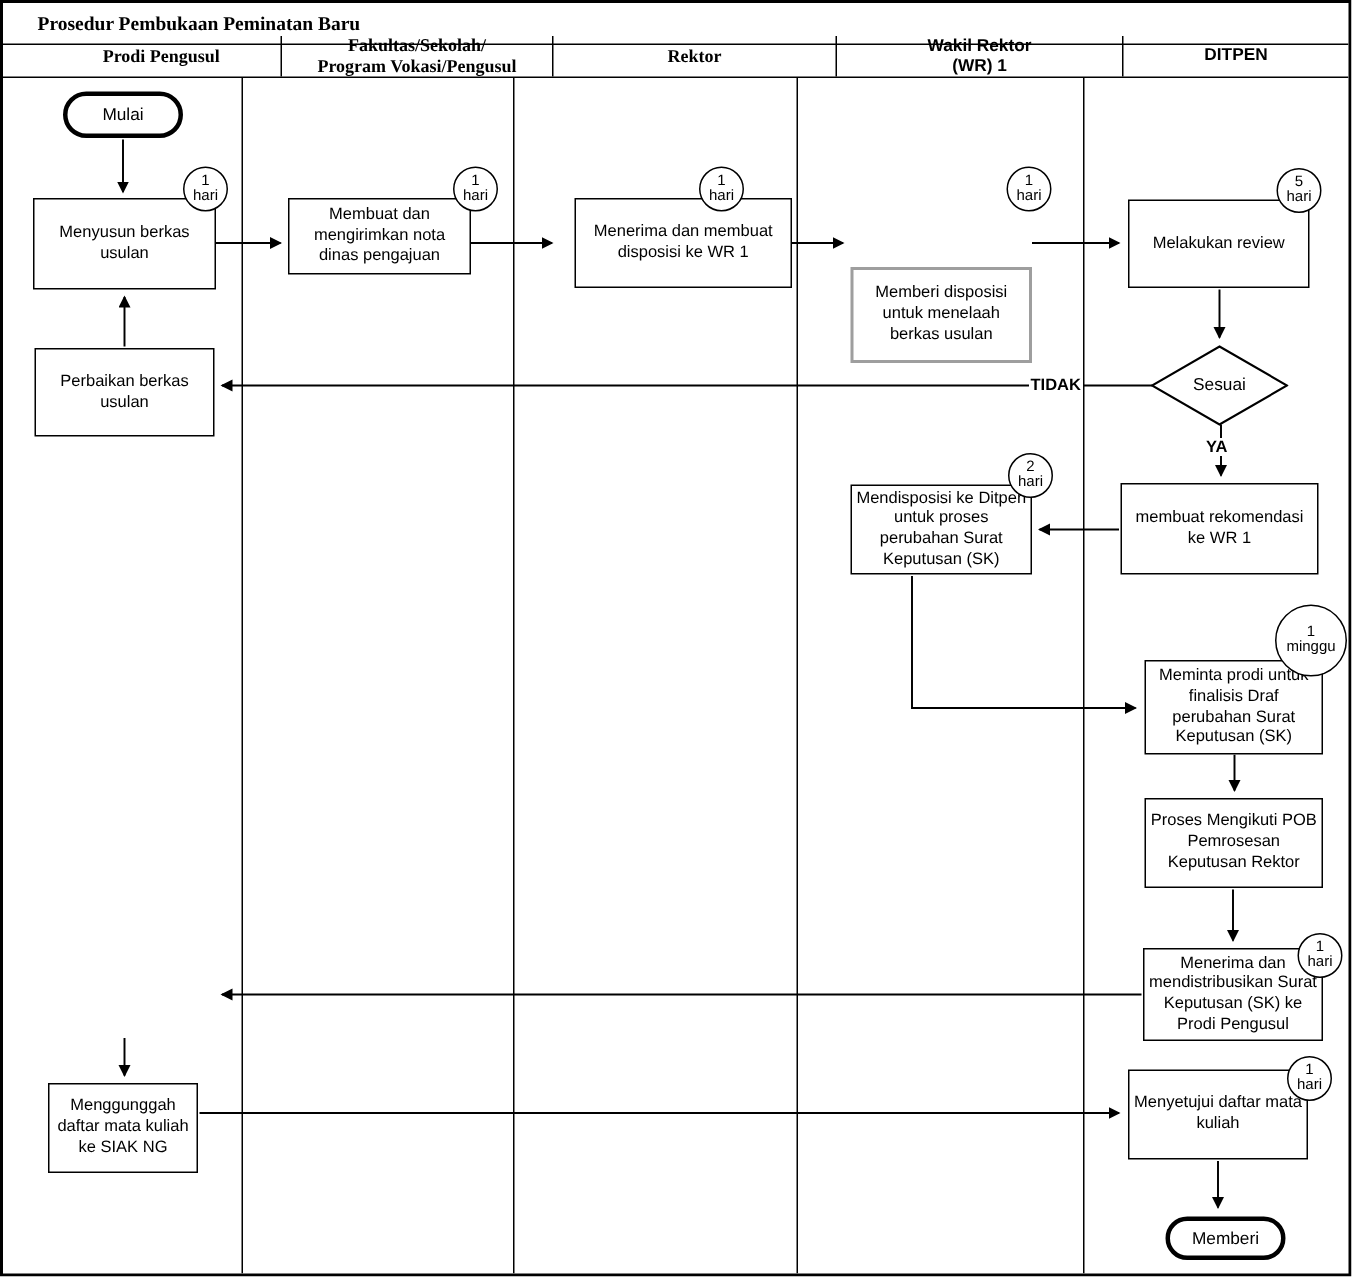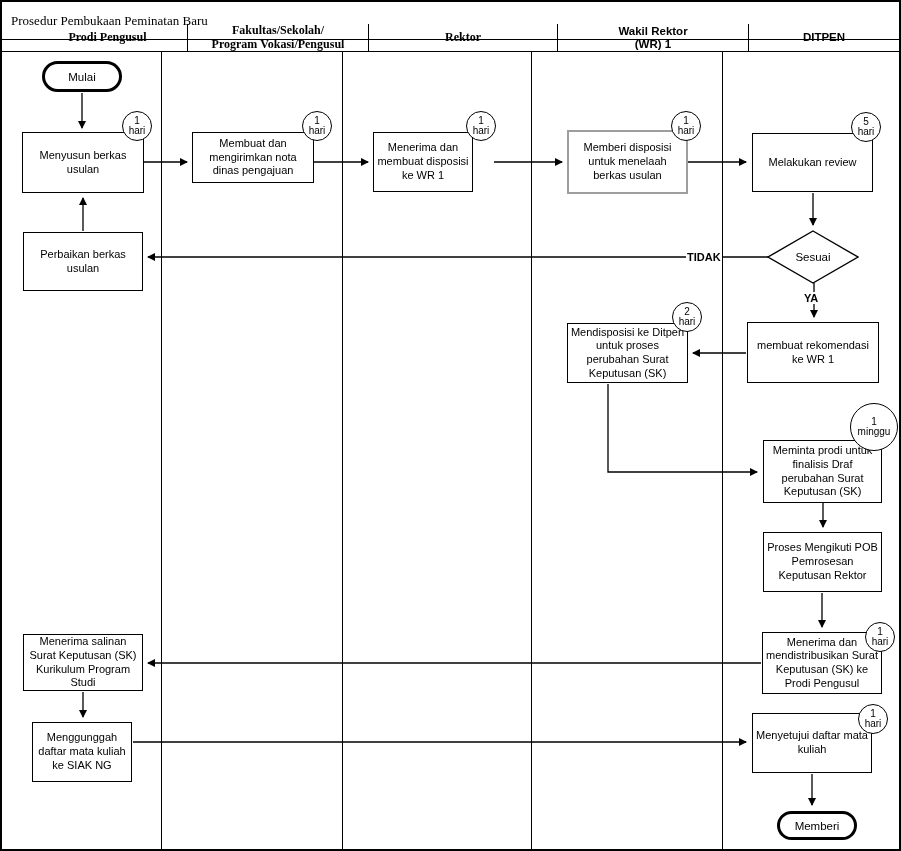--- a/index.html
+++ b/index.html
@@ -3,24 +3,24 @@
 <meta charset="utf-8">
 <style>
   html,body{margin:0;padding:0;background:#fff;}
   #stage{
     position:relative;width:901px;height:851px;box-sizing:border-box;
     border:2px solid #000;background:#fff;overflow:hidden;
     font-family:"Liberation Sans",sans-serif;color:#000;
   }
   
   .title-row{
-    position:absolute;left:0;top:0;width:100%;height:38px;
+    position:absolute;left:0;top:0;width:100%;height:28px;
     border-bottom:1px solid #000;box-sizing:border-box;
-    font-family:"Liberation Serif",serif;font-weight:normal;font-size:13px;
-    display:flex;align-items:center;padding-left:9px;
+    font-family:"Liberation Serif",serif;font-weight:bold;font-size:13px;
+    display:flex;align-items:center;padding-left:23px;
   }
   .header-row{
     position:absolute;left:0;top:22px;width:100%;height:28px;
     border-bottom:1px solid #000;box-sizing:border-box;display:flex;padding-left:26px;
   }
   .header-cell{
     box-sizing:border-box;border-right:1px solid #000;
     display:flex;align-items:center;justify-content:center;text-align:center;
     font-weight:bold;font-size:12px;line-height:1.1;white-space:pre-line;
   }
@@ -28,21 +28,21 @@
   .header-cell.serif{font-family:"Liberation Serif",serif;}
   .header-cell.sans{font-family:"Liberation Sans",sans-serif;font-size:11.5px;}
   
   .lane-line{position:absolute;top:50px;bottom:0;width:1px;background:#000;}
   
   .node{
     position:absolute;box-sizing:border-box;background:#fff;border:1px solid #000;
     display:flex;align-items:center;justify-content:center;text-align:center;
     font-size:11px;line-height:1.25;padding:2px;z-index:2;
   }
-  .node.gray-border{border:2px solid #9e9e9e;}
+  .node.gray-border{border:2px solid #9e9e9e;margin-top:48px;}
   .terminator{
     position:absolute;box-sizing:border-box;background:#fff;border:3px solid #000;
     border-radius:16px;display:flex;align-items:center;justify-content:center;
     font-size:11.5px;z-index:2;
   }
   .badge{
     position:absolute;box-sizing:border-box;background:#fff;border:1px solid #000;
     border-radius:50%;display:flex;flex-direction:column;align-items:center;
     justify-content:center;font-size:10px;line-height:10px;z-index:3;text-align:center;
   }
@@ -101,30 +101,29 @@
     <line x1="81" y1="690" x2="81" y2="715" stroke="#000" stroke-width="1.3" marker-end="url(#ah)"></line>
     <line x1="131" y1="740" x2="744" y2="740" stroke="#000" stroke-width="1.3" marker-end="url(#ah)"></line>
     <line x1="810" y1="772" x2="810" y2="803" stroke="#000" stroke-width="1.3" marker-end="url(#ah)"></line>
   </svg>
 
   <div class="terminator" style="left:40px;top:59px;width:80px;height:31px">Mulai</div>
   <div class="terminator" style="left:775px;top:809px;width:80px;height:29px;border-radius:15px">Memberi</div>
 
   <div class="node" style="left:20px;top:130px;width:122px;height:61px">Menyusun berkas usulan</div>
   <div class="node" style="left:190px;top:130px;width:122px;height:51px">Membuat dan mengirimkan nota dinas pengajuan</div>
-  <div class="node" style="left:371px;top:130px;width:100px;height:60px">Menerima dan membuat disposisi ke WR 1</div>
+  <div class="node" style="left:381px;top:130px;width:145px;height:60px">Menerima dan membuat disposisi ke WR 1</div>
   <div class="node gray-border" style="left:565px;top:128px;width:121px;height:64px">Memberi disposisi untuk menelaah berkas usulan</div>
   <div class="node" style="left:750px;top:131px;width:121px;height:59px">Melakukan review</div>
   <div class="node" style="left:21px;top:230px;width:120px;height:59px">Perbaikan berkas usulan</div>
   <div class="node" style="left:745px;top:320px;width:132px;height:61px">membuat rekomendasi ke WR 1</div>
   <div class="node" style="left:565px;top:321px;width:121px;height:60px">Mendisposisi ke Ditpen untuk proses perubahan Surat Keputusan (SK)</div>
   <div class="node" style="left:761px;top:438px;width:119px;height:63px">Meminta prodi untuk finalisis Draf perubahan Surat Keputusan (SK)</div>
   <div class="node" style="left:761px;top:530px;width:119px;height:60px">Proses Mengikuti POB Pemrosesan Keputusan Rektor</div>
   <div class="node" style="left:760px;top:630px;width:120px;height:62px">Menerima dan mendistribusikan Surat Keputusan (SK) ke Prodi Pengusul</div>
-  <div class="node" style="left:21px;top:632px;width:120px;height:57px">Menerima salinan Surat Keputusan (SK) Kurikulum Program Studi</div>
   <div class="node" style="left:30px;top:720px;width:100px;height:60px">Menggunggah daftar mata kuliah ke SIAK NG</div>
   <div class="node" style="left:750px;top:711px;width:120px;height:60px">Menyetujui daftar mata kuliah</div>
 
   <div class="diamond-wrap" style="left:765px;top:228px;width:92px;height:54px">
     <svg width="92" height="54">
       <polygon points="46,1 91,27 46,53 1,27" fill="#fff" stroke="#000" stroke-width="1.4"></polygon>
     </svg>
     <div class="diamond-label">Sesuai</div>
   </div>
 

